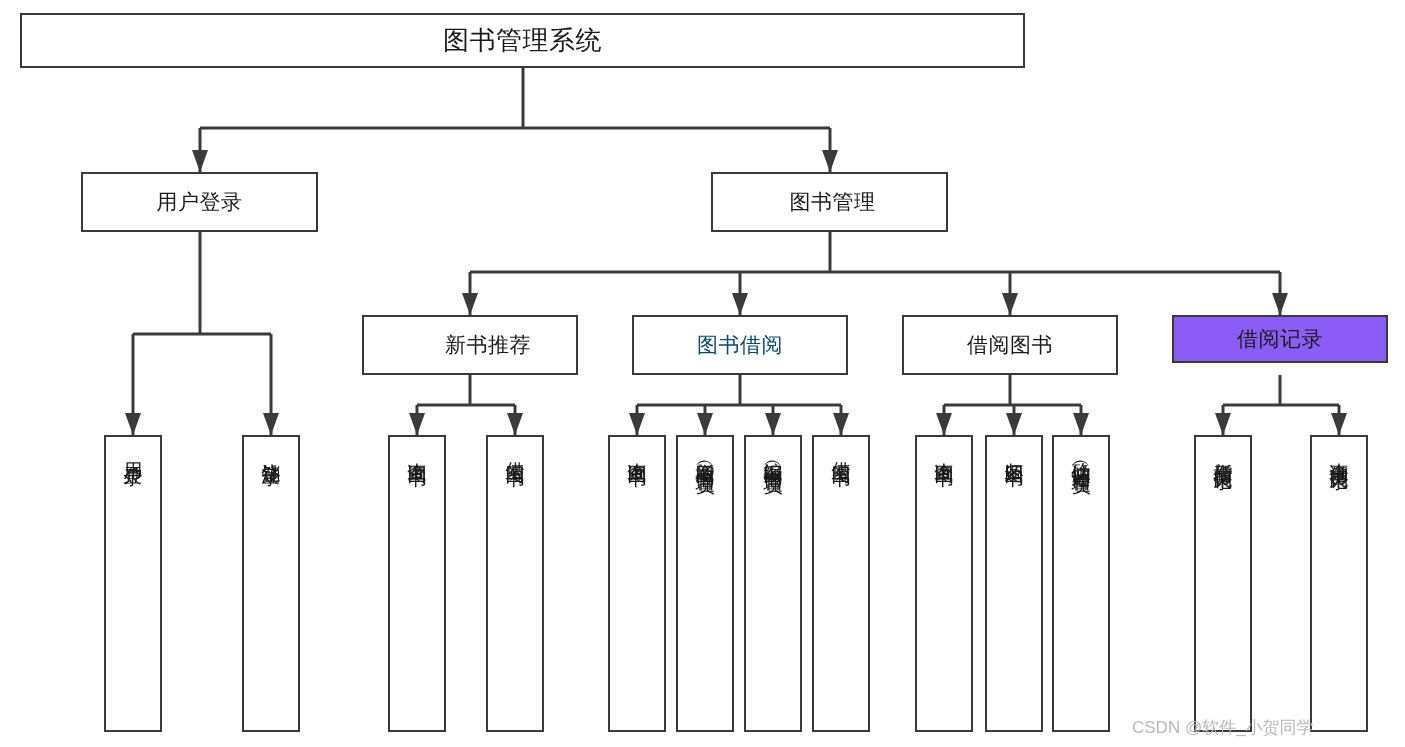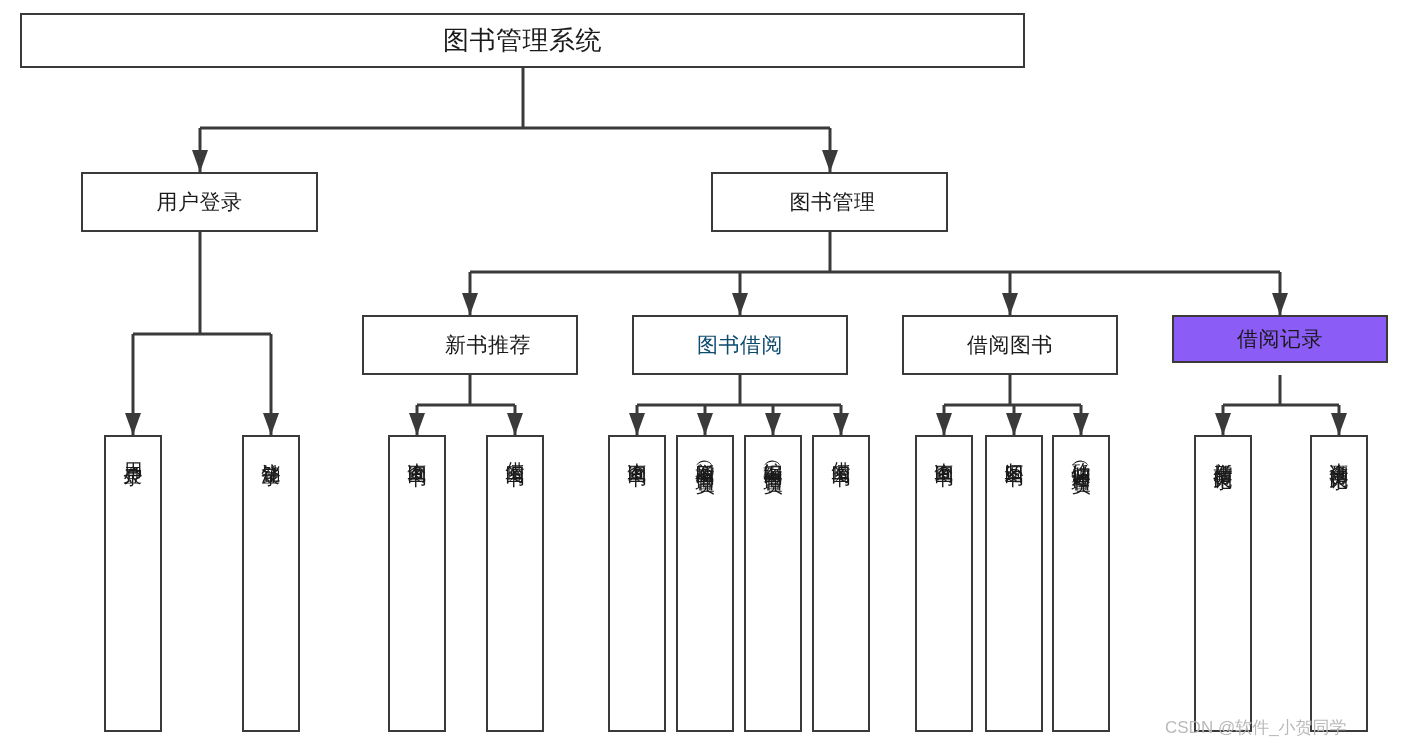--- a/index.html
+++ b/index.html
@@ -186,14 +186,14 @@
       <div class="node-box vertical" style="left: 1052px; top: 435px; width: 58px; height: 297px; border-color: rgb(58, 58, 58); background: rgb(255, 255, 255);">
         <span class="node-label" style="color: rgb(26, 26, 26);">确认归还（管理员）</span>
       </div>
       <div class="node-box vertical" style="left: 1194px; top: 435px; width: 58px; height: 297px; border-color: rgb(58, 58, 58); background: rgb(255, 255, 255);">
         <span class="node-label" style="color: rgb(26, 26, 26);">新增借阅记录</span>
       </div>
       <div class="node-box vertical" style="left: 1310px; top: 435px; width: 58px; height: 297px; border-color: rgb(58, 58, 58); background: rgb(255, 255, 255);">
         <span class="node-label" style="color: rgb(26, 26, 26);">查询借阅记录</span>
       </div>
     </div>
-  <div class="watermark" style="left: 1165px; top: 716px; color: rgb(185, 185, 185);">CSDN @软件_小贺同学</div>
+  <div class="watermark" style="left: 1132px; top: 716px; color: rgb(185, 185, 185);">CSDN @软件_小贺同学</div>
 </div>
 
 </body></html>

